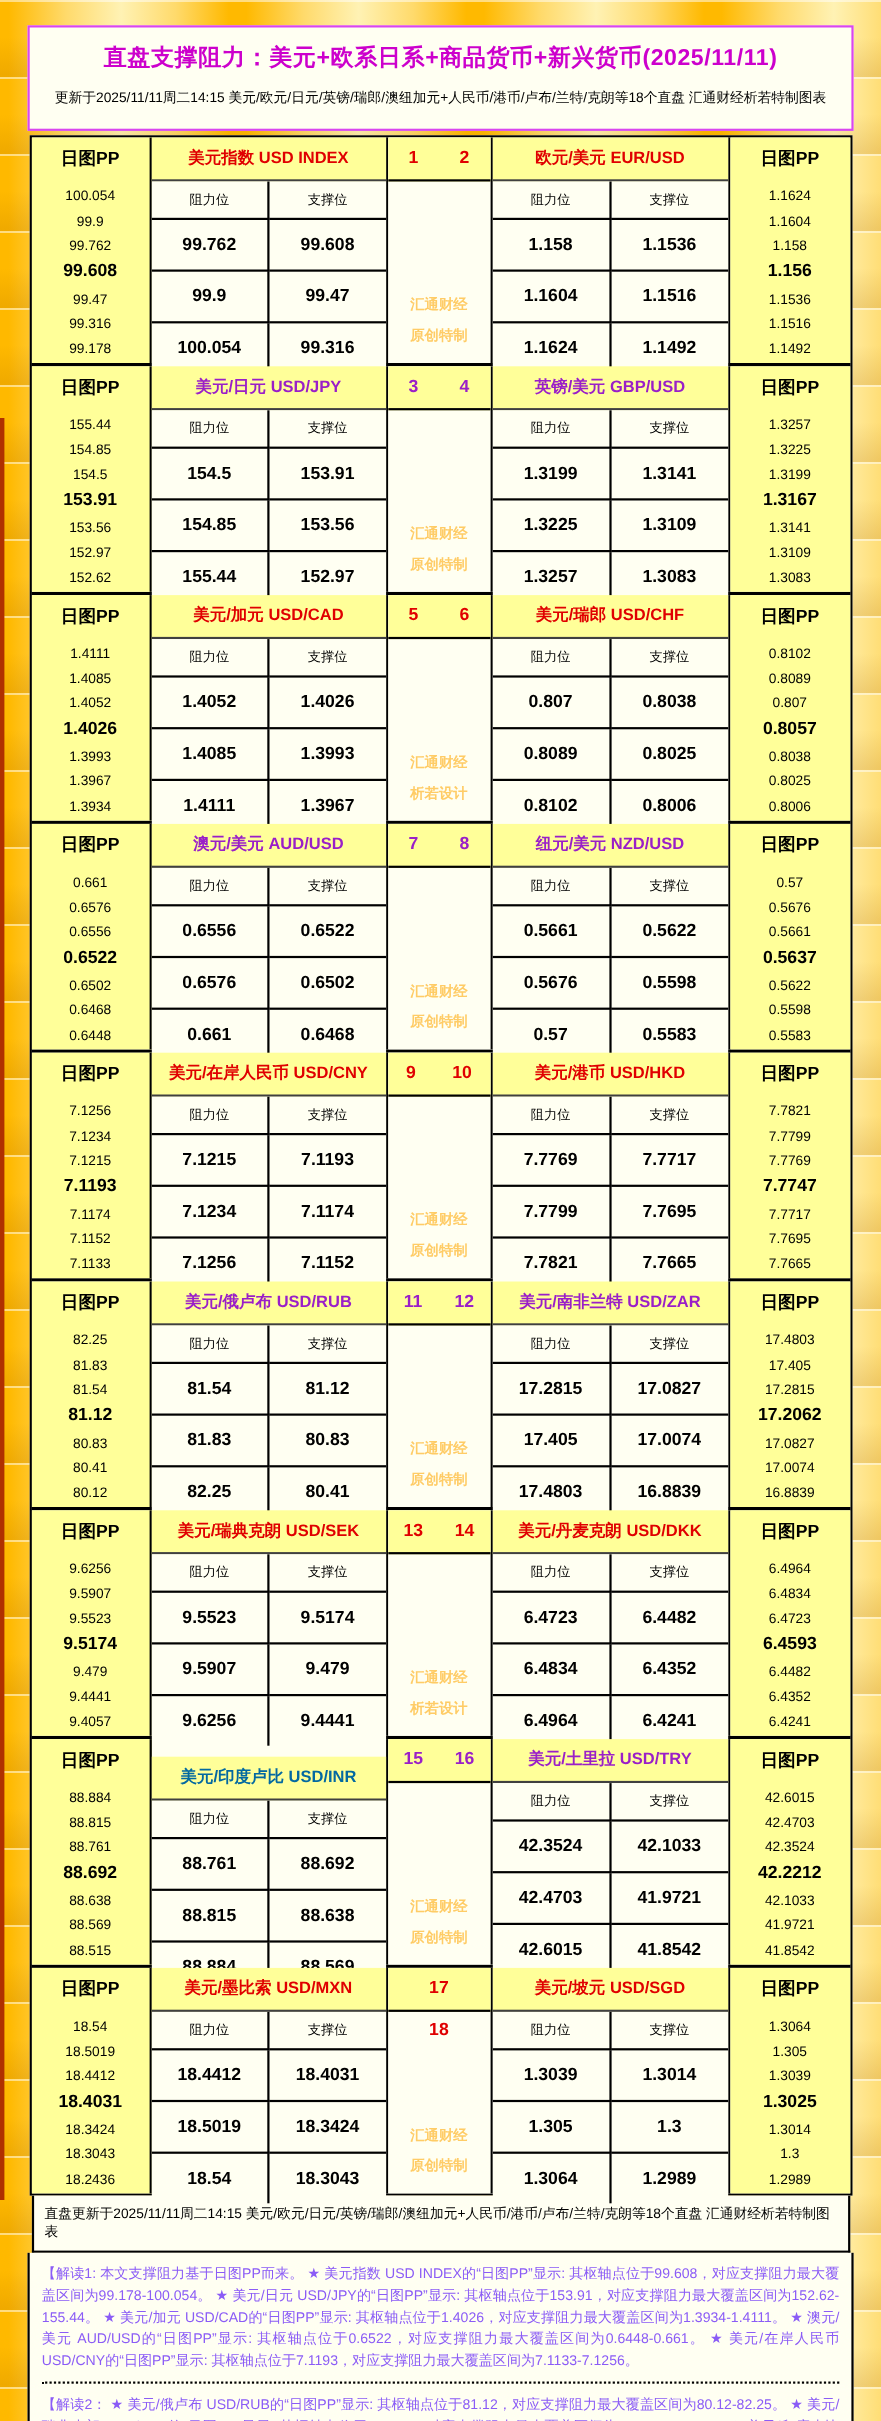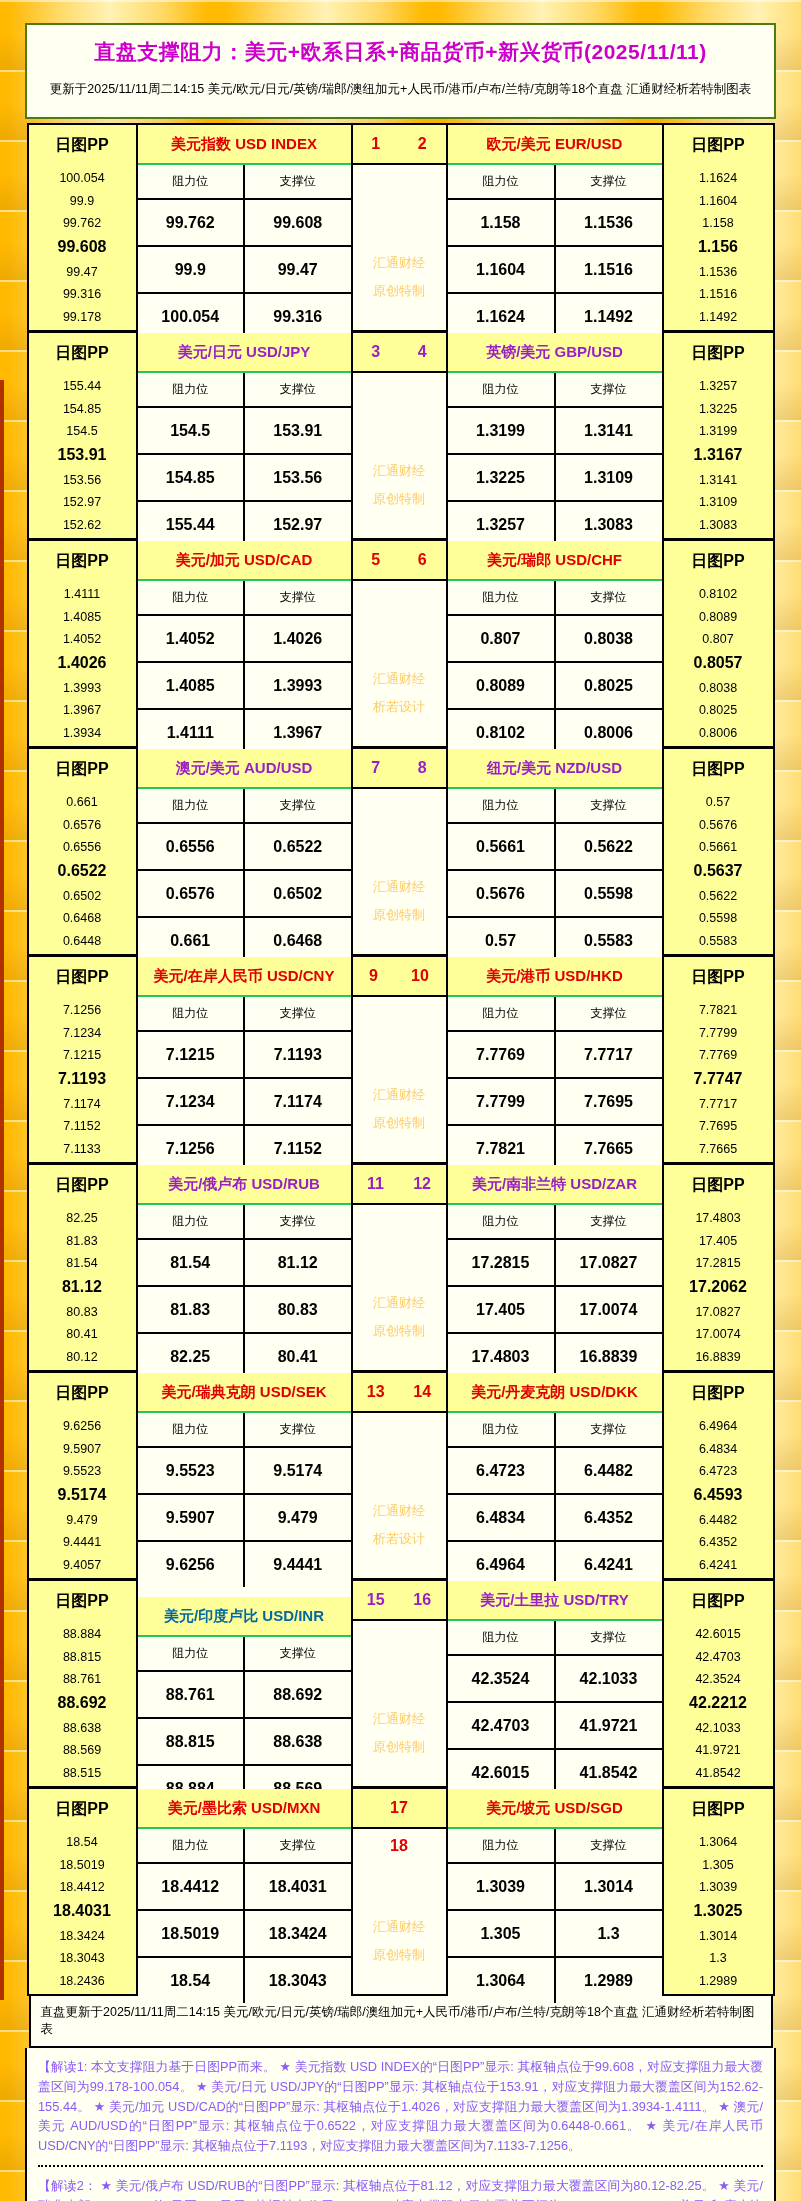--- a/index.html
+++ b/index.html
@@ -8,53 +8,53 @@
     font-family:"Liberation Sans","DejaVu Sans",sans-serif;
     background-color:#FFC21E;
     background-image:
       repeating-linear-gradient(180deg, rgba(255,255,255,.5) 0 2px, rgba(255,255,255,0) 2px 34px, rgba(170,100,0,.18) 68px 70px),
       repeating-linear-gradient(90deg, #FFB900 0 8px, #FFDA6B 60px, #FFF2B4 110px, #FFDA6B 160px, #FFB900 208px 216px);
   }
   .red-edge{position:absolute;left:0;top:380px;width:4px;height:1620px;background:#B03000;}
   .content{position:absolute;left:25px;top:23px;width:751px;}
 
   
-  .title-box{background:#FFFFF2;border:2px solid #4d7c0f;box-sizing:border-box;height:96px;text-align:center;}
+  .title-box{background:#FFFFF2;border:2px solid #d946ef;box-sizing:border-box;height:96px;text-align:center;}
   .main-title{margin-top:13px;font-size:21px;font-weight:bold;color:#CC00CC;letter-spacing:.5px;}
   .update-line{margin-top:15px;font-size:12.5px;color:#000;}
 
   
   .grid{width:744px;margin:4px auto 0 auto;border:2px solid #000;background:#FFFFF2;}
   .section{display:flex;height:205px;border-bottom:3px solid #000;}
   .section:last-child{border-bottom:none;}
   .col{box-sizing:border-box;border-right:2px solid #000;display:flex;flex-direction:column;}
   .col:last-child{border-right:none;}
   .pp-col{width:109px;background:#FFFF99;}
   .pair-col{width:215px;}
   .pair-col.right{width:216px;}
   .center-col{width:95px;background:#FFFFF2;}
 
   .pp-head{height:40px;line-height:40px;text-align:center;font-size:16px;font-weight:bold;color:#000;}
   .pp-values{flex:1;display:flex;flex-direction:column;justify-content:space-around;align-items:center;padding:2px 0;}
   .pp-v{font-size:12.5px;color:#000;}
   .pp-v.pivot{font-size:16px;font-weight:bold;}
 
-  .pair-title{height:38px;line-height:38px;border-bottom:2px solid #22c55e;background:#FFFF99;
+  .pair-title{height:38px;line-height:38px;border-bottom:2px solid #404040;background:#FFFF99;
     text-align:center;font-size:15px;font-weight:bold;white-space:nowrap;}
   .rs-table{width:100%;border-collapse:collapse;table-layout:fixed;flex:1;background:#FFFFF2;}
   .rs-table th{height:31px;font-size:12px;font-weight:normal;color:#000;border:2px solid #000;border-top:none;}
   .rs-table td{height:43px;text-align:center;font-size:16px;font-weight:bold;color:#000;border:2px solid #000;}
   .rs-table th:first-child,.rs-table td:first-child{border-left:none;}
   .rs-table th:last-child,.rs-table td:last-child{border-right:none;}
   .rs-table tr:last-child td{border-bottom:none;}
 
   .nums{height:38px;line-height:38px;border-bottom:2px solid #000;background:#FFFF99;
     display:flex;justify-content:space-around;align-items:center;font-size:16px;font-weight:bold;}
   .wm{flex:1;display:flex;flex-direction:column;justify-content:flex-end;align-items:center;
-    padding-bottom:26px;color:#FFCC66;font-size:13px;line-height:2.1;text-align:center;}
+    padding-bottom:12px;color:#FFCC66;font-size:13px;line-height:2.1;text-align:center;font-weight:bold;}
 
   
   .bottom-line{width:744px;margin:0 auto;box-sizing:border-box;border:2px solid #000;border-top:none;
     background:#FFFFF2;padding:8px 10px;font-size:12.5px;color:#000;}
   .notes-box{width:751px;box-sizing:border-box;border:2px solid #000;border-top:none;background:#FFFFF2;
     padding:9px 11px 12px 11px;position:relative;}
   .note{margin:0;font-size:12.8px;line-height:1.55;color:#8b5cf6;text-align:justify;}
   .note.note2{border-top:2px dotted #000;margin-top:9px;padding-top:9px;}
 </style>
 </head>

